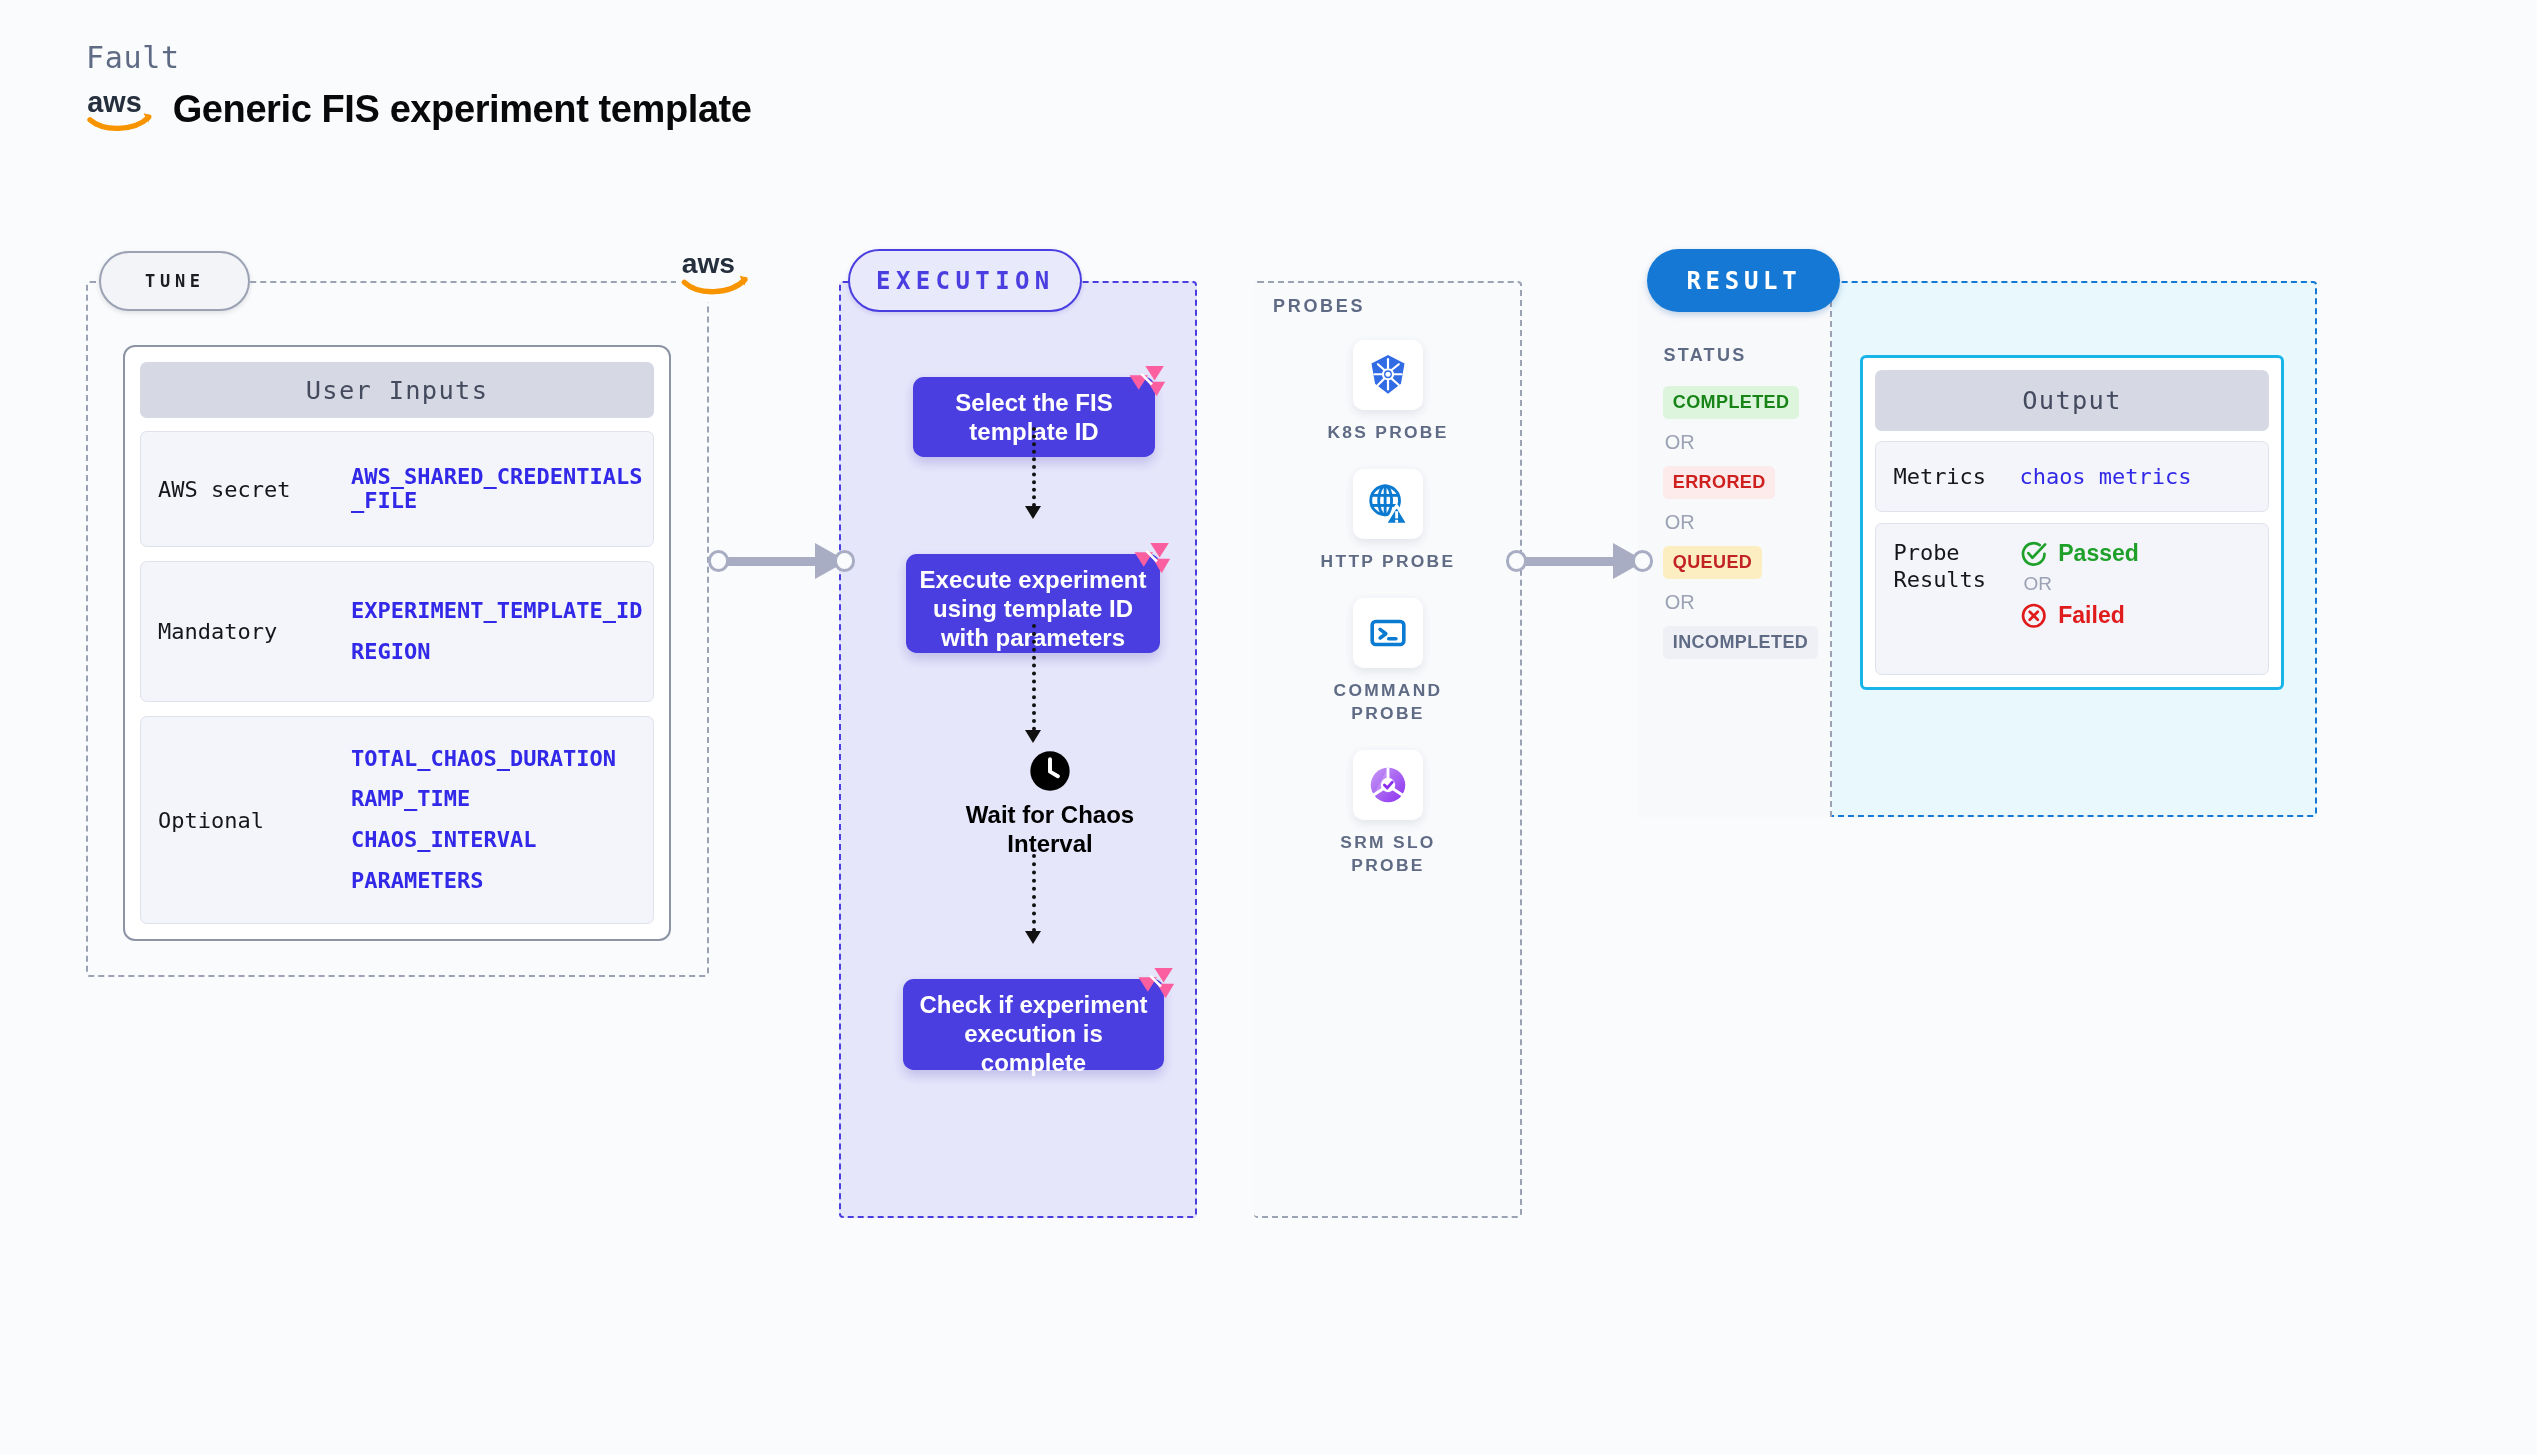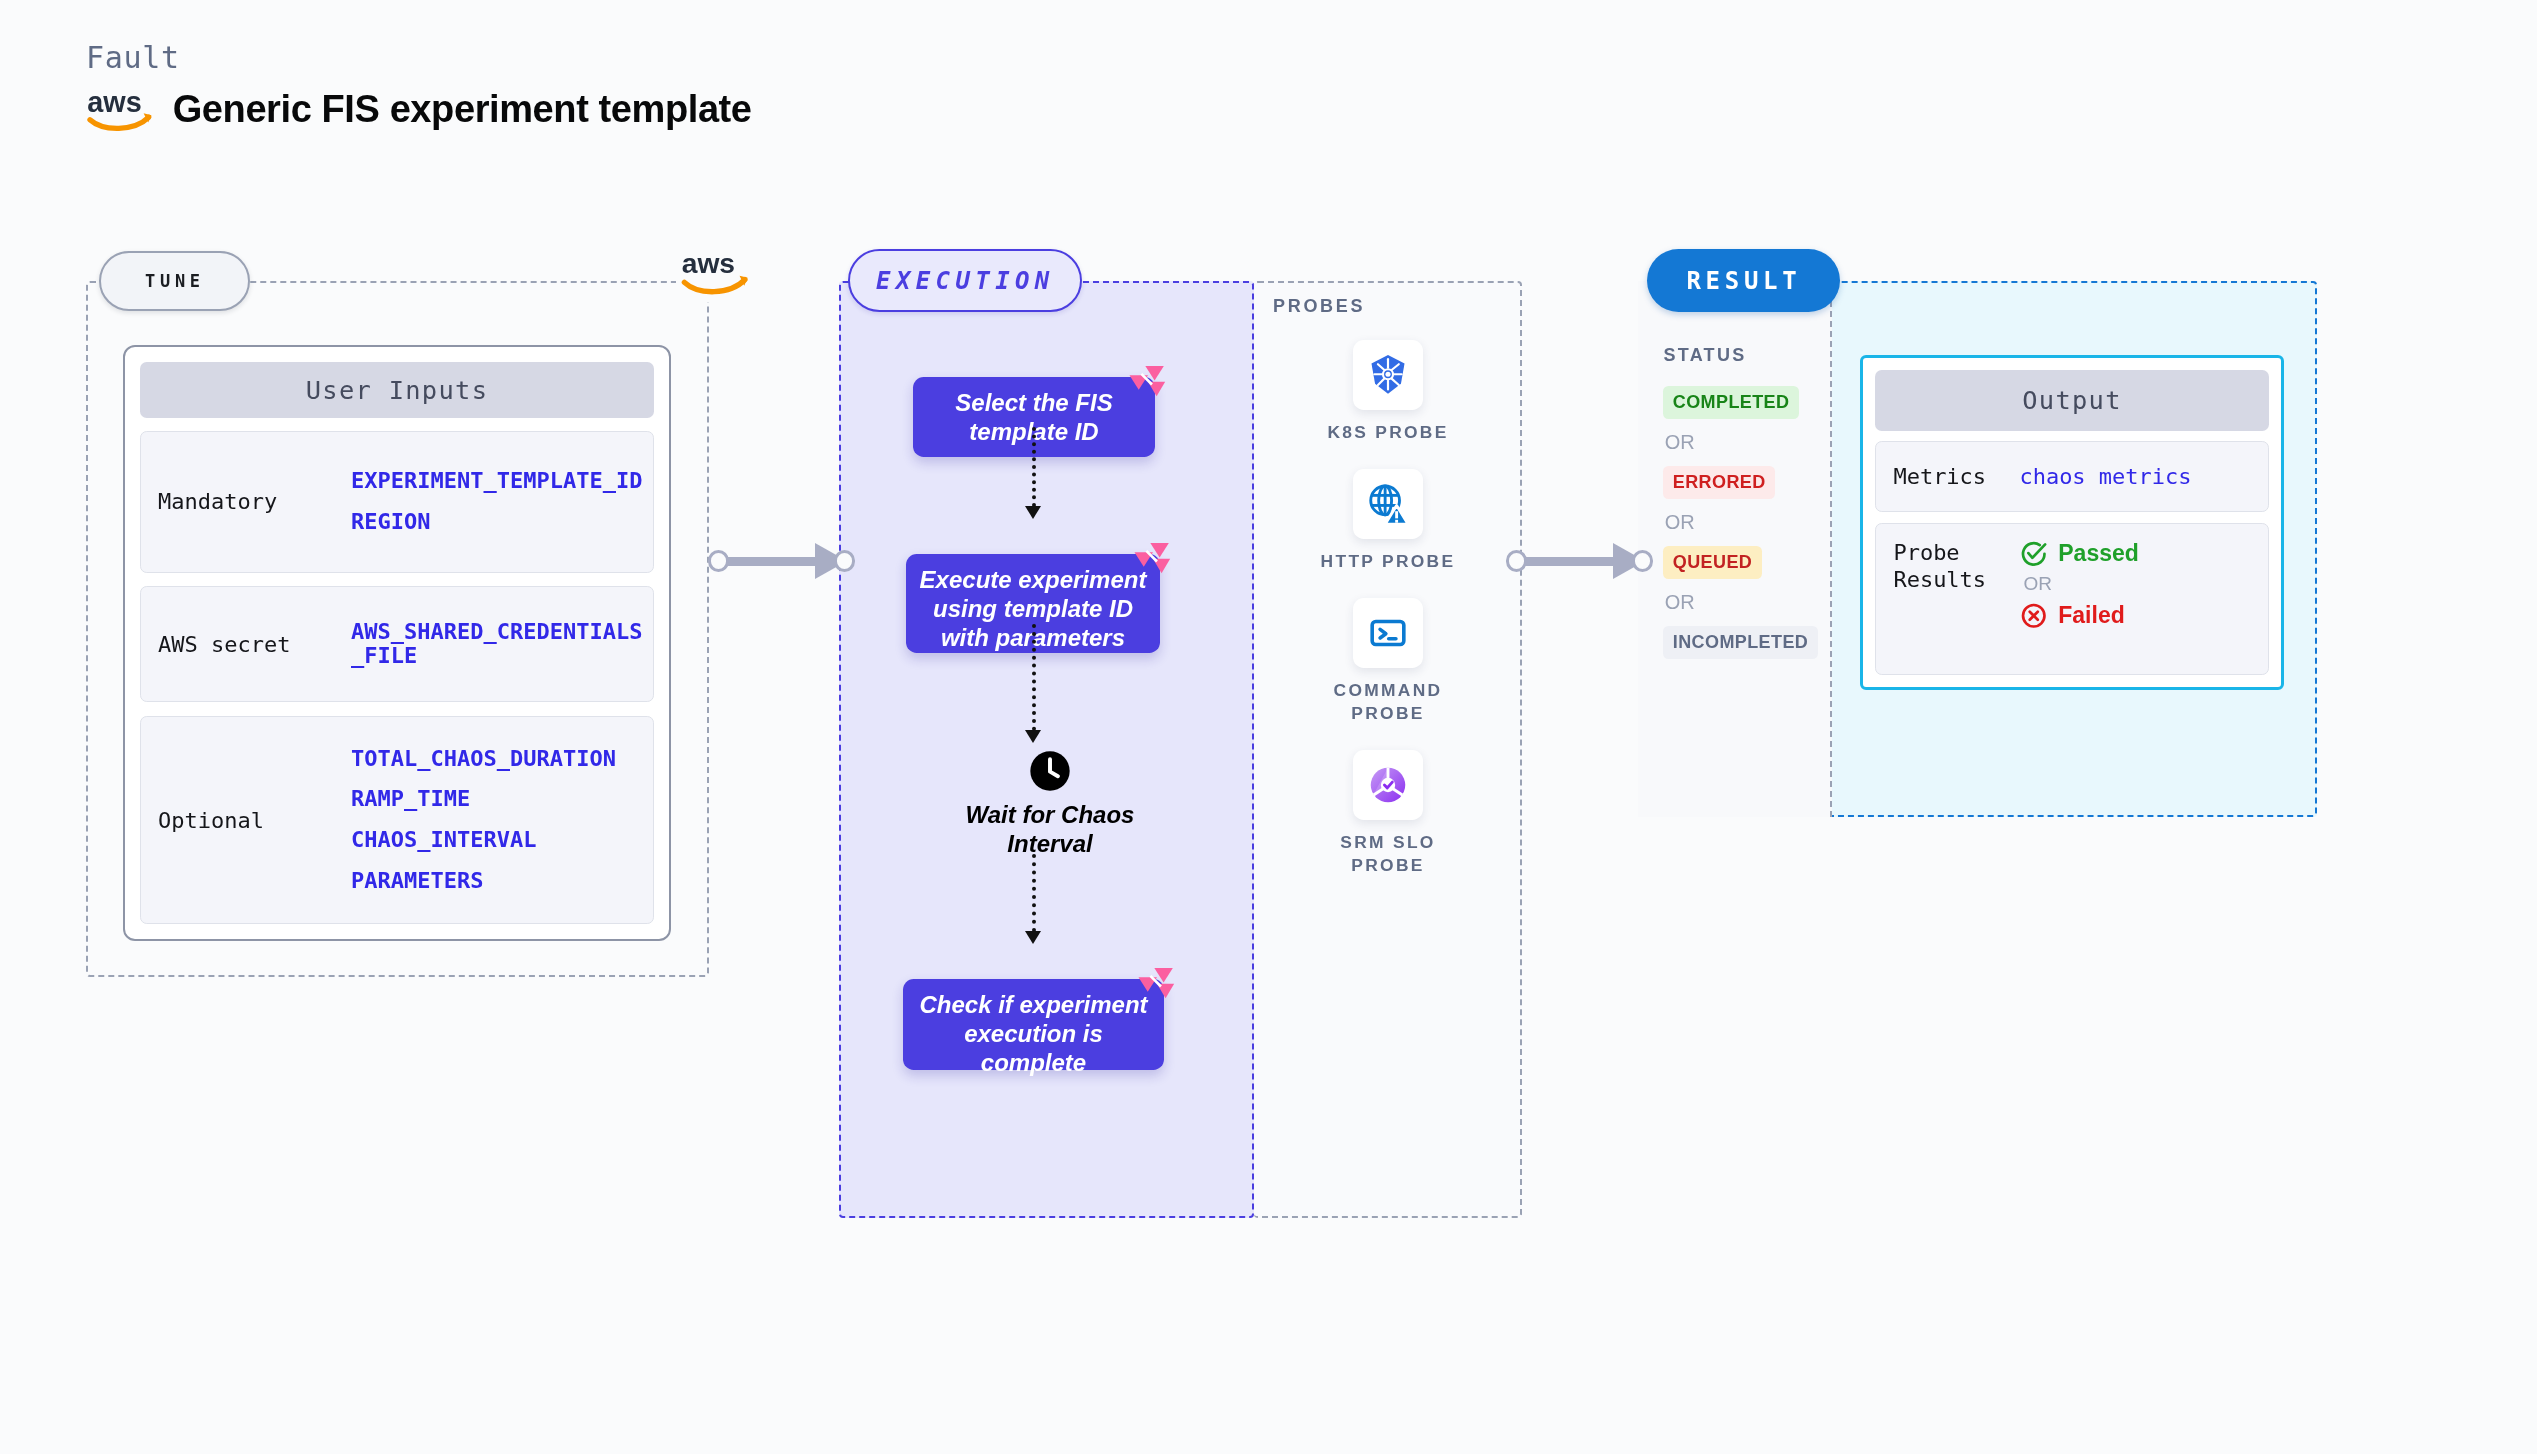--- a/index.html
+++ b/index.html
@@ -82,21 +82,21 @@
   #tune-row-optional  { height: 228px; }
 
   
   .aws-inline {
     position: absolute; left: 676px; top: 244px;
     width: 79px; height: 58px; background: #fafbfc;
     display: flex; align-items: center; justify-content: center; z-index: 7;
   }
 
   
-  #exec-panel { left: 839px; top: 281px; width: 415px; height: 937px; font-style: italic; }
+  #exec-panel { left: 839px; top: 281px; width: 358px; height: 937px; }
   #exec-panel .panel-body {
     border: 2.7px dashed #4b3ee0; background: #e6e6fb;
   }
   #exec-chip {
     left: 9.4px; top: -32px; width: 234px; height: 63px;
     background: #e9e9fc; border: 2.7px solid #4b3ee0;
     color: #4b3ee0; font-size: 24px; letter-spacing: 5.4px;
     box-shadow: 0 2px 5.4px rgba(40,30,160,.14);
   }
   .flow { position: absolute; left: 0; top: 0; width: 100%; height: 100%; }
@@ -246,33 +246,33 @@
   <div class="panel" id="tune-panel">
     <div class="panel-body"></div>
 
     <div class="chip" id="tune-chip">
       <span>TUNE</span>
     </div>
 
     <div class="tune-card">
       <div class="card-title-bar">User Inputs</div>
 
+      <div class="row-box" id="tune-row-secret">
+        <div class="row-label">AWS secret</div>
+        <div class="row-values">
+          <span style="white-space:pre-line">AWS_SHARED_CREDENTIALS
+_FILE</span>
+        </div>
+      </div>
+
       <div class="row-box" id="tune-row-mandatory">
         <div class="row-label">Mandatory</div>
         <div class="row-values">
           <span>EXPERIMENT_TEMPLATE_ID</span>
           <span>REGION</span>
-        </div>
-      </div>
-
-      <div class="row-box" id="tune-row-secret">
-        <div class="row-label">AWS secret</div>
-        <div class="row-values">
-          <span style="white-space:pre-line">AWS_SHARED_CREDENTIALS
-_FILE</span>
         </div>
       </div>
 
       <div class="row-box" id="tune-row-optional">
         <div class="row-label">Optional</div>
         <div class="row-values">
           <span>TOTAL_CHAOS_DURATION</span>
           <span>RAMP_TIME</span>
           <span>CHAOS_INTERVAL</span>
           <span>PARAMETERS</span>

